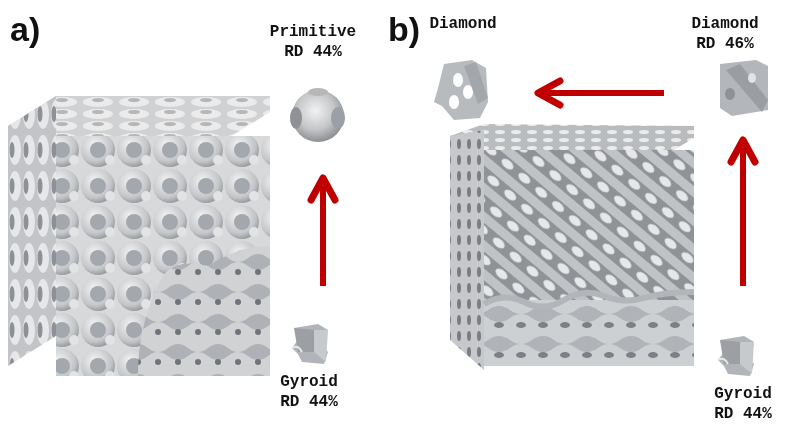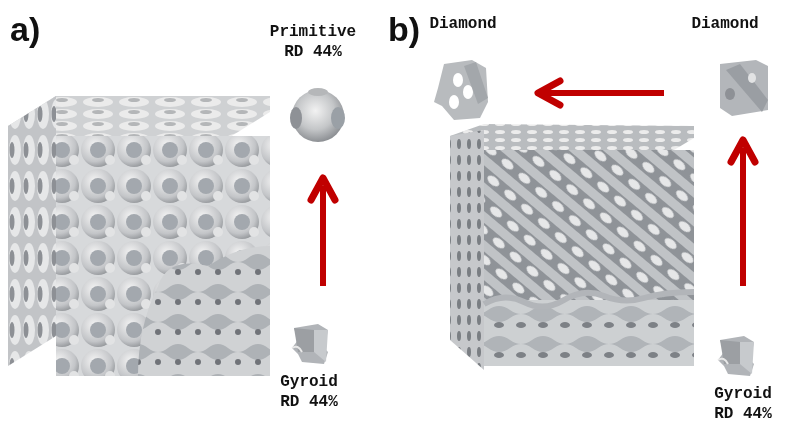--- a/index.html
+++ b/index.html
@@ -87,20 +87,21 @@
 </svg>
 
 <div class="panel-label" style="left:388px;top:12px;">b)</div>
 
 <div class="caption" style="left:408px;top:14px;">
   <span>Diamond</span>
 </div>
 
 <div class="caption" style="left:670px;top:14px;">
   <span>Diamond</span>
+  <span>RD 46%</span>
 </div>
 
 <svg style="left:428px;top:58px;" width="70" height="64" viewBox="0 0 70 64">
   <path d="M16 6 L44 2 L58 10 L60 44 L52 60 L26 62 L14 48 L6 44 L10 30 Z" fill="#b8bbbe"></path>
   <ellipse cx="30" cy="22" rx="5" ry="7" fill="#fff"></ellipse>
   <ellipse cx="40" cy="34" rx="5" ry="7" fill="#fff"></ellipse>
   <ellipse cx="26" cy="44" rx="5" ry="7" fill="#fff"></ellipse>
   <polygon points="36,8 48,4 60,40 50,46" fill="#a3a7ab"></polygon>
 </svg>
 

